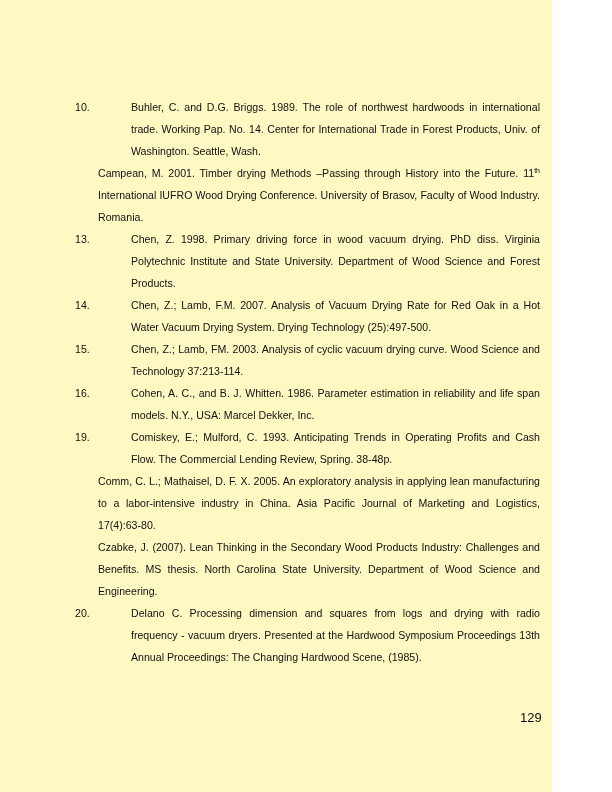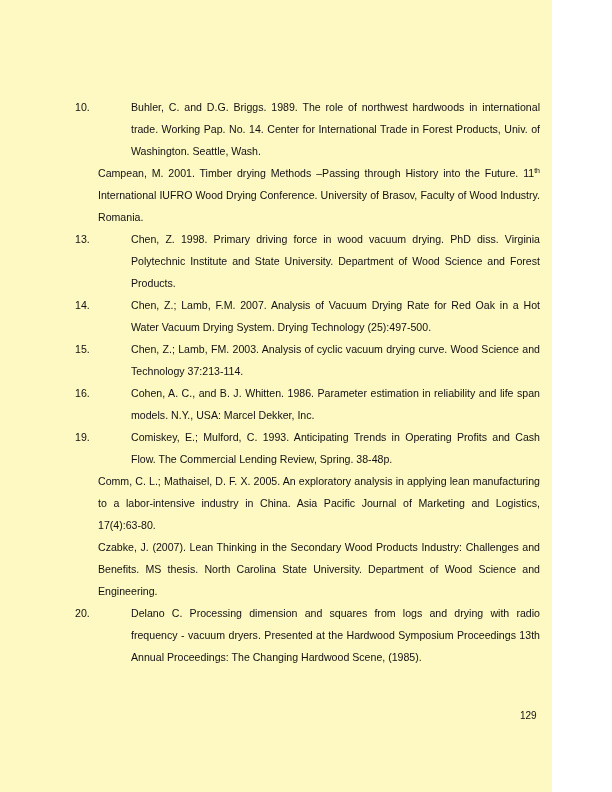--- a/index.html
+++ b/index.html
@@ -7,21 +7,21 @@
   .page {
     position: absolute; left: 0; top: 0; width: 552px; height: 792px;
     background: #fef9c3; color: #111111;
     font-family: "Liberation Sans", sans-serif;
   }
   .refs { position: absolute; left: 75px; top: 96px; width: 465px; }
   .ref { display: flex; font-size: 10.6px; line-height: 22px; margin: 0; }
   .ref-num { width: 33px; flex: 0 0 33px; }
   .ref-text { flex: 1; text-align: justify; text-align-last: left; margin-left: 23px; }
   .ref-text sup { font-size: 7px; line-height: 0; vertical-align: 4px; }
-  .page-number { position: absolute; left: 520px; top: 710px; width: 20px; font-size: 10px; }
+  .page-number { position: absolute; left: 520px; top: 710px; width: 20px; font-size: 13px; }
 </style>
 </head>
 <body>
 
 <div class="page">
   <div class="refs">
     <p class="ref">
       <span class="ref-num">10.</span>
       <span class="ref-text">Buhler, C. and D.G. Briggs. 1989. The role of northwest hardwoods in international trade. Working Pap. No. 14. Center for International Trade in Forest Products, Univ. of Washington. Seattle, Wash.</span>
     </p>

